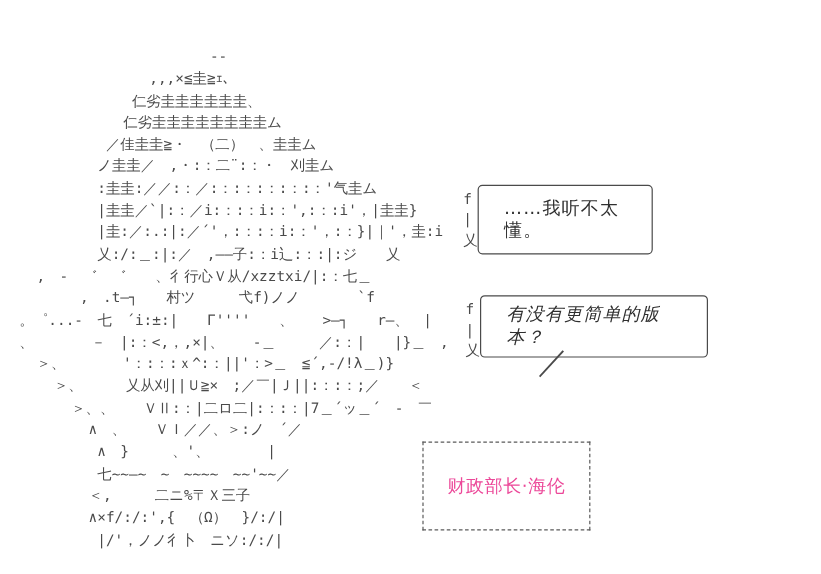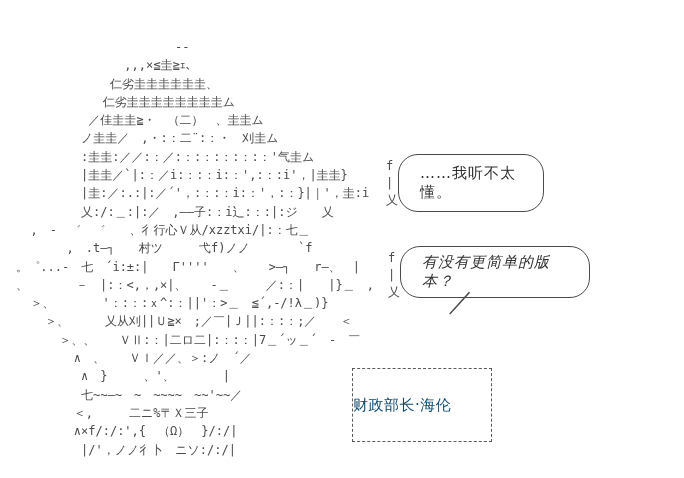--- a/index.html
+++ b/index.html
@@ -25,21 +25,21 @@
     font-size:12px;
     line-height:18.3px;
     letter-spacing:0;
     white-space:pre;
     color:var(--ink,#4a4a4a);
   }
   
   .bubble{
     position:absolute;
     border:1px solid var(--ink,#4a4a4a);
-    border-radius:20px;
+    border-radius:4px;
     display:flex;
     align-items:center;
     justify-content:center;
     background:#ffffff;
     font-size:15px;
     letter-spacing:1px;
     color:#2f2f2f;
     padding:0 21px;
     box-sizing:border-box;
   }
@@ -67,23 +67,24 @@
   
   #name-plate{
     position:absolute;
     left:352px;
     top:368px;
     width:140px;
     height:74px;
     border:1px dashed #5a5a5a;
     display:flex;
     align-items:center;
+    justify-content:center;
     font-size:15px;
     letter-spacing:0.5px;
-    color:#0c4a6e;
+    color:#ec4899;
     box-sizing:border-box;
     background:#ffffff;
   }
 </style>
 </head>
 <body>
 
 <div id="stage" style="--bg: #ffffff; --ink: #4a4a4a;">
 
   <pre id="aa">                      ‐-

